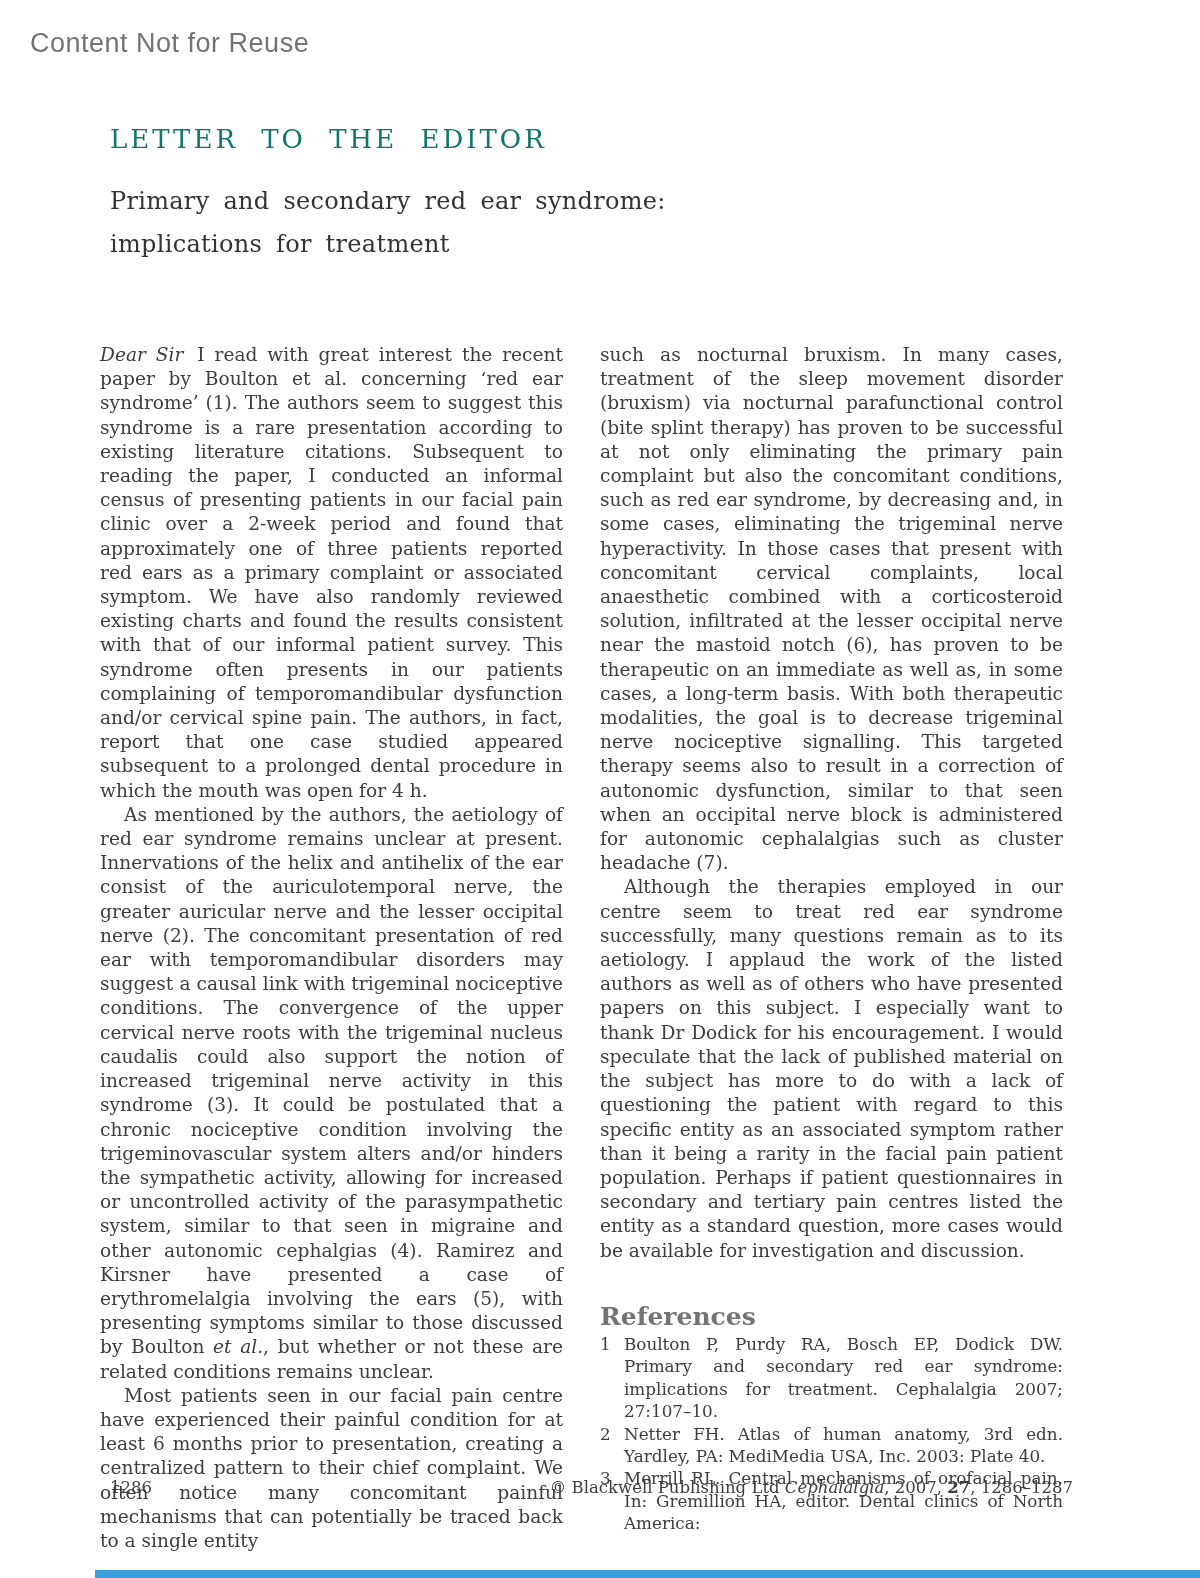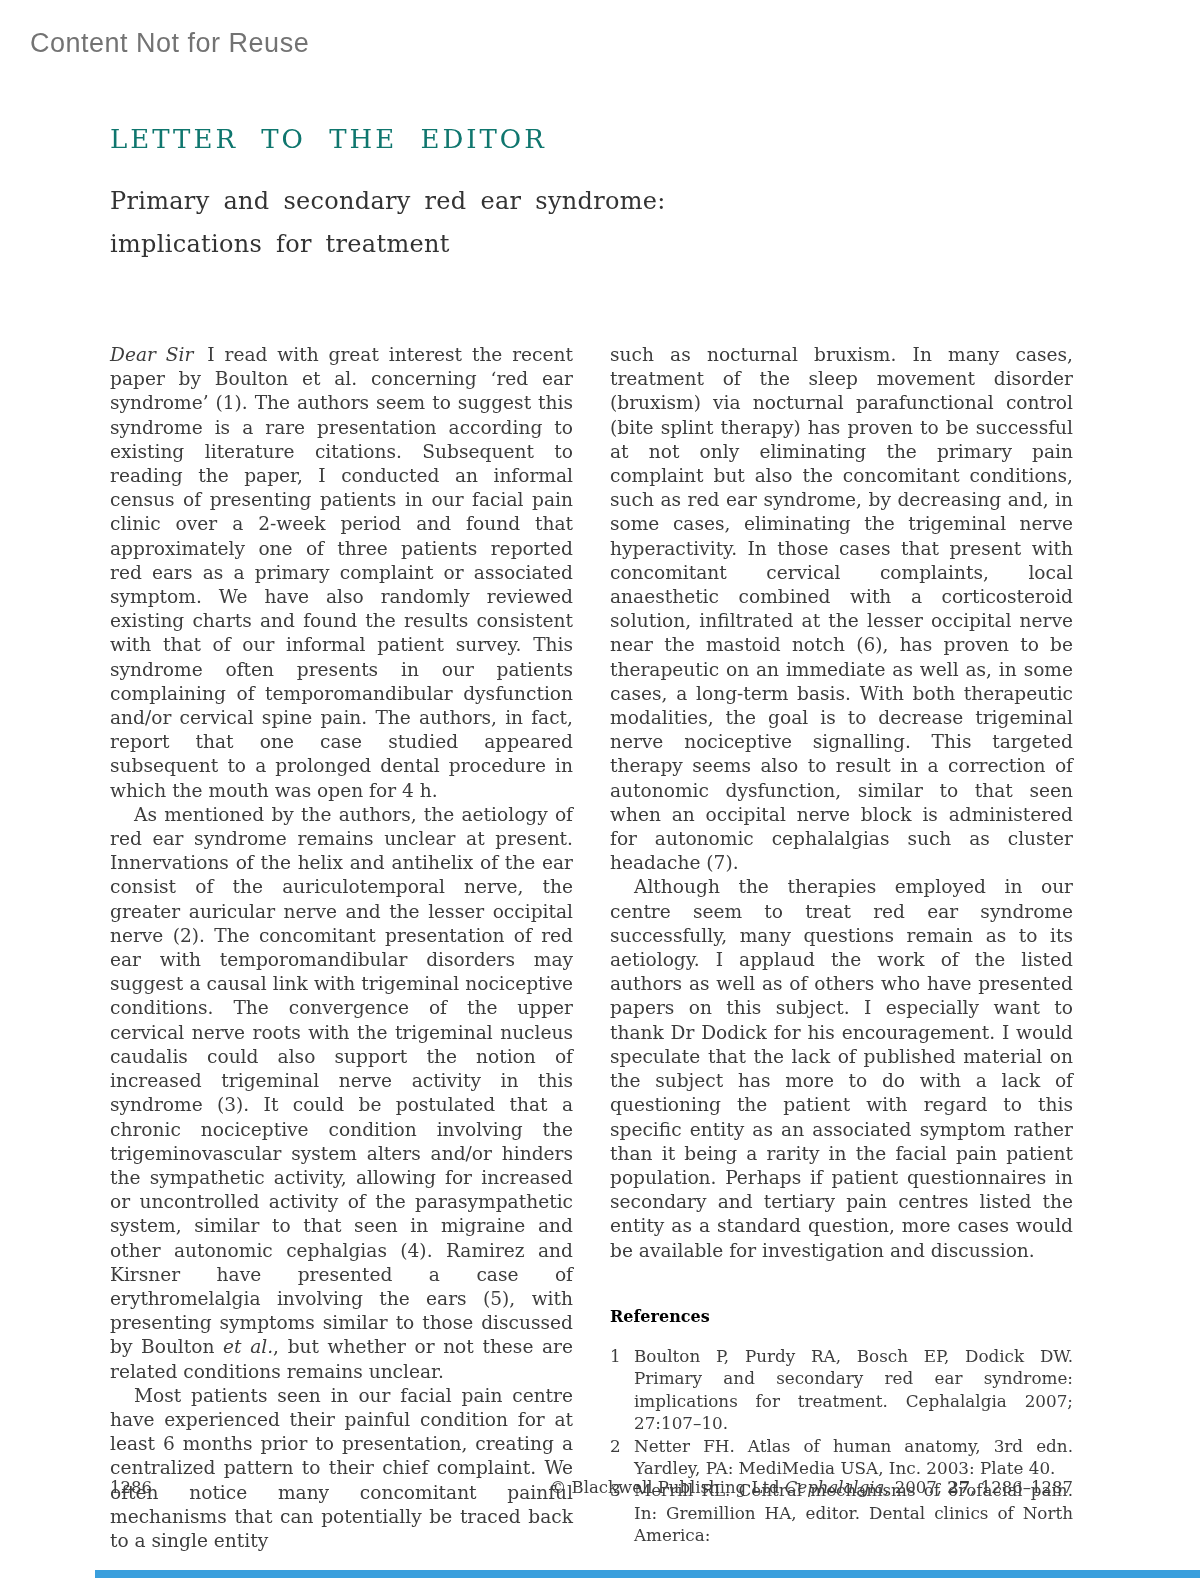--- a/index.html
+++ b/index.html
@@ -41,21 +41,21 @@
     left: 110px;
     font-size: 24px;
     line-height: 43px;
     color: #333333;
     word-spacing: 6px;
     letter-spacing: 0.3px;
   }
   .columns {
     position: absolute;
     top: 343px;
-    left: 110px;
+    left: 100px;
     width: 963px;
     display: flex;
     gap: 37px;
   }
   .col {
     width: 463px;
     font-size: 18.6px;
     line-height: 24.2px;
     text-align: justify;
   }
@@ -67,24 +67,24 @@
   }
   .opener {
     font-style: italic;
     padding-right: 14px;
   }
   .ital {
     font-style: italic;
   }
   .refs-heading {
     margin-top: 42px;
-    margin-bottom: 16px;
-    font-size: 16px;
+    margin-bottom: 4px;
+    font-size: 25px;
     font-weight: bold;
-    color: #000000;
+    color: #737373;
   }
   .ref-item {
     display: flex;
     font-size: 16.8px;
     line-height: 22.4px;
     text-align: justify;
   }
   .ref-num {
     flex: 0 0 24px;
   }

